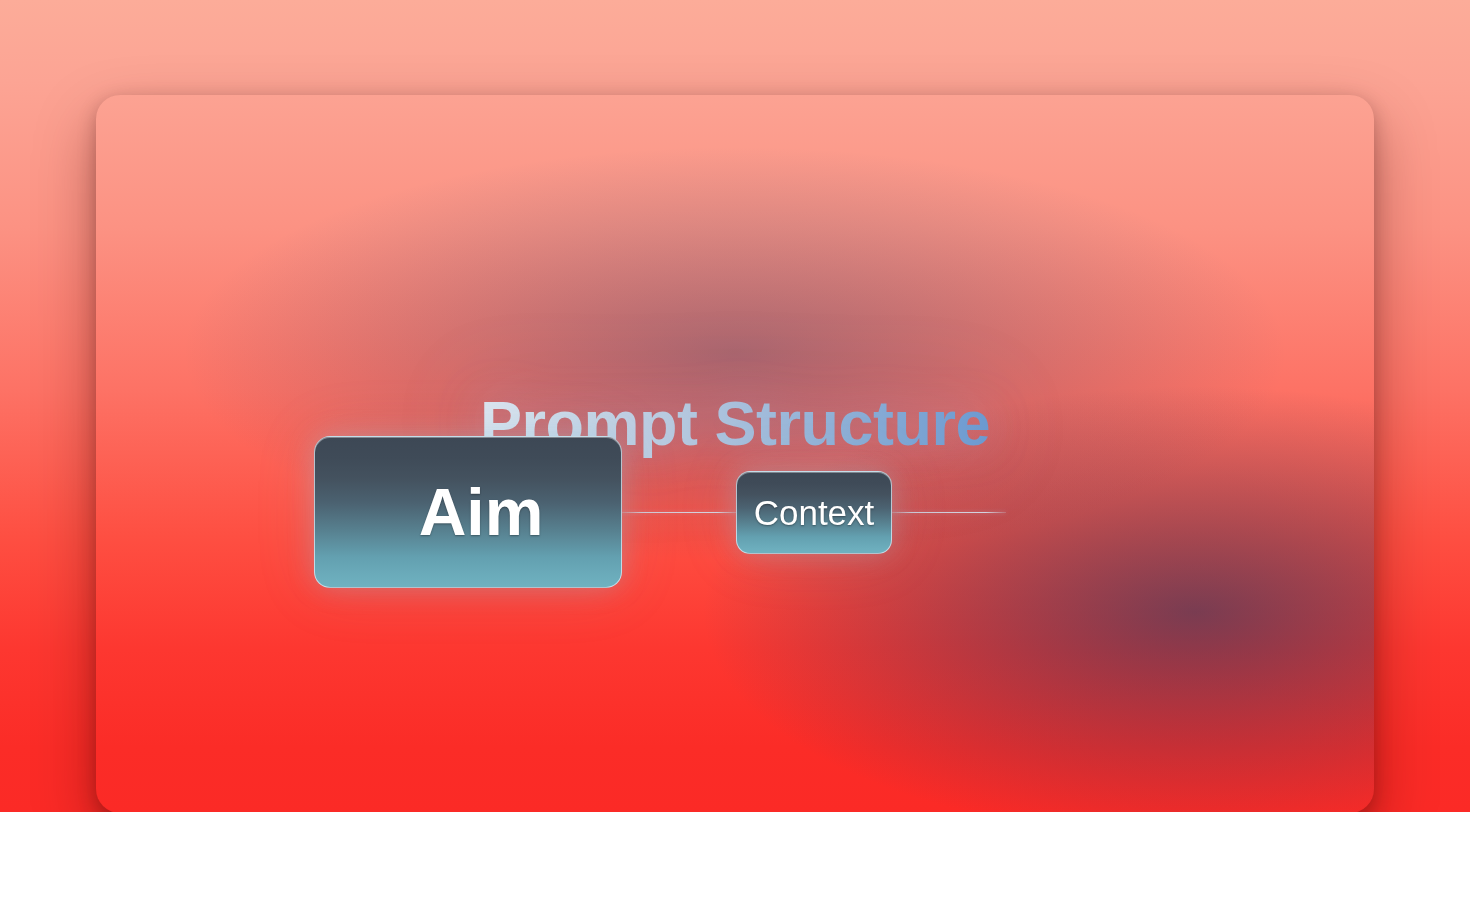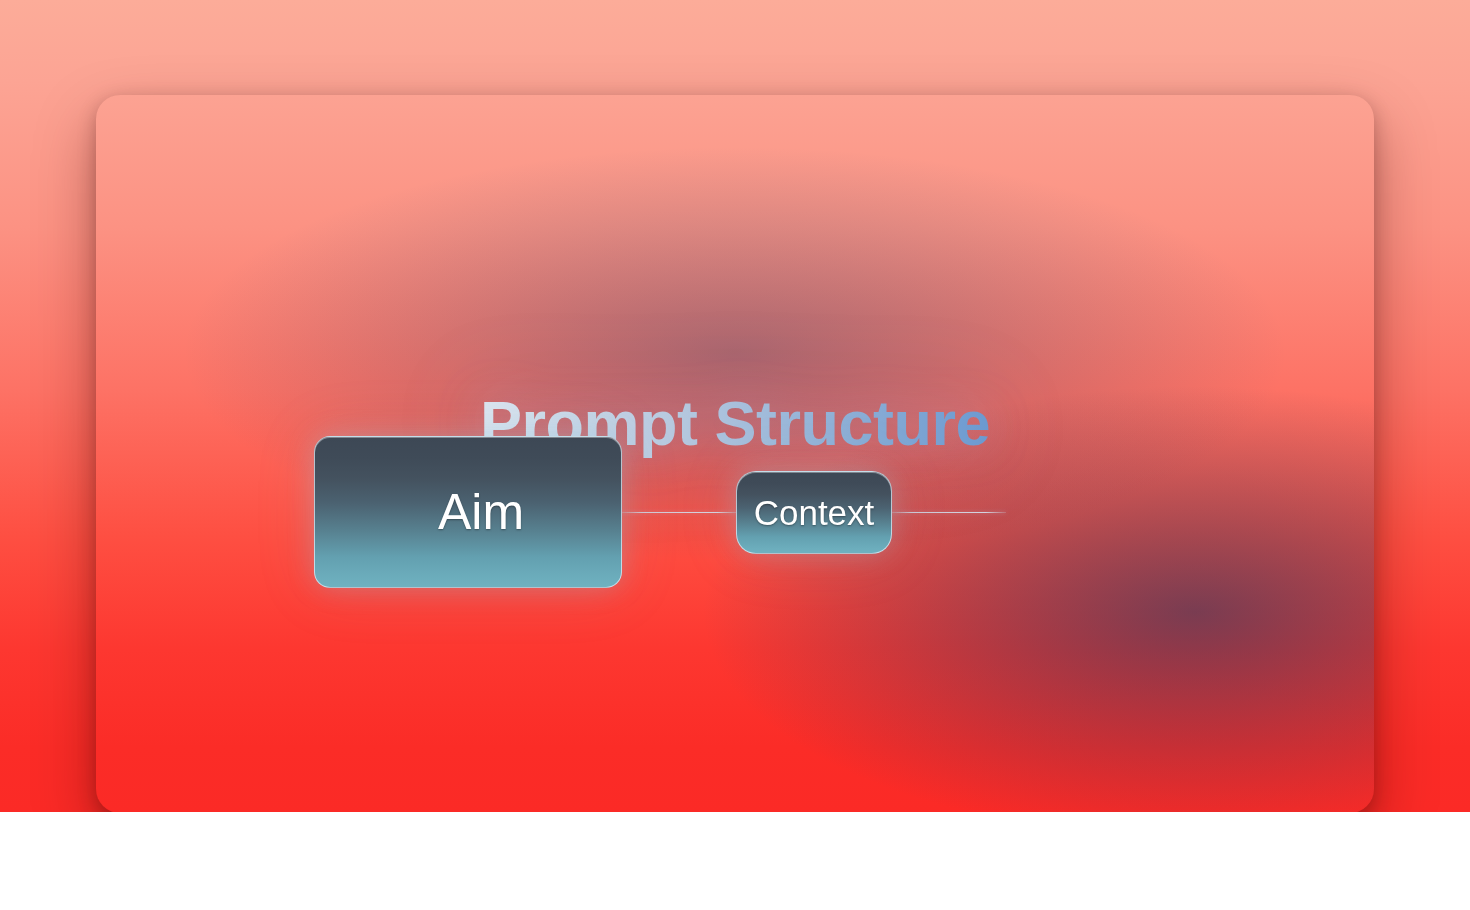--- a/index.html
+++ b/index.html
@@ -107,21 +107,21 @@
     height: 718px;
     pointer-events: none;
   }
 
   .node {
     position: absolute;
     box-sizing: border-box;
     display: flex;
     align-items: center;
     justify-content: center;
-    border-radius: 20px;
+    border-radius: 14px;
     border: 1px solid rgba(228, 240, 250, 0.72);
     background: linear-gradient(180deg,
         #3d4855 0%,
         #3f4b58 14%,
         #44525f 28%,
         #4b6271 44%,
         #57808f 62%,
         #63a0b0 80%,
         #6cadbc 94%,
         #6fb1c0 100%);
@@ -131,22 +131,22 @@
       0 0 26px rgba(150, 205, 225, 0.28),
       0 0 60px rgba(110, 175, 205, 0.16),
       inset 0 1px 0 rgba(255, 255, 255, 0.35);
   }
 
   #node-aim {
     left: 218px;
     top: 341px;
     width: 308px;
     height: 152px;
-    font-size: 50px;
-    font-weight: 400;
+    font-size: 66px;
+    font-weight: 700;
     border-radius: 16px;
     padding-left: 26px;
   }
 
   #node-context {
     left: 640px;
     top: 376px;
     width: 156px;
     height: 83px;
     font-size: 35px;

